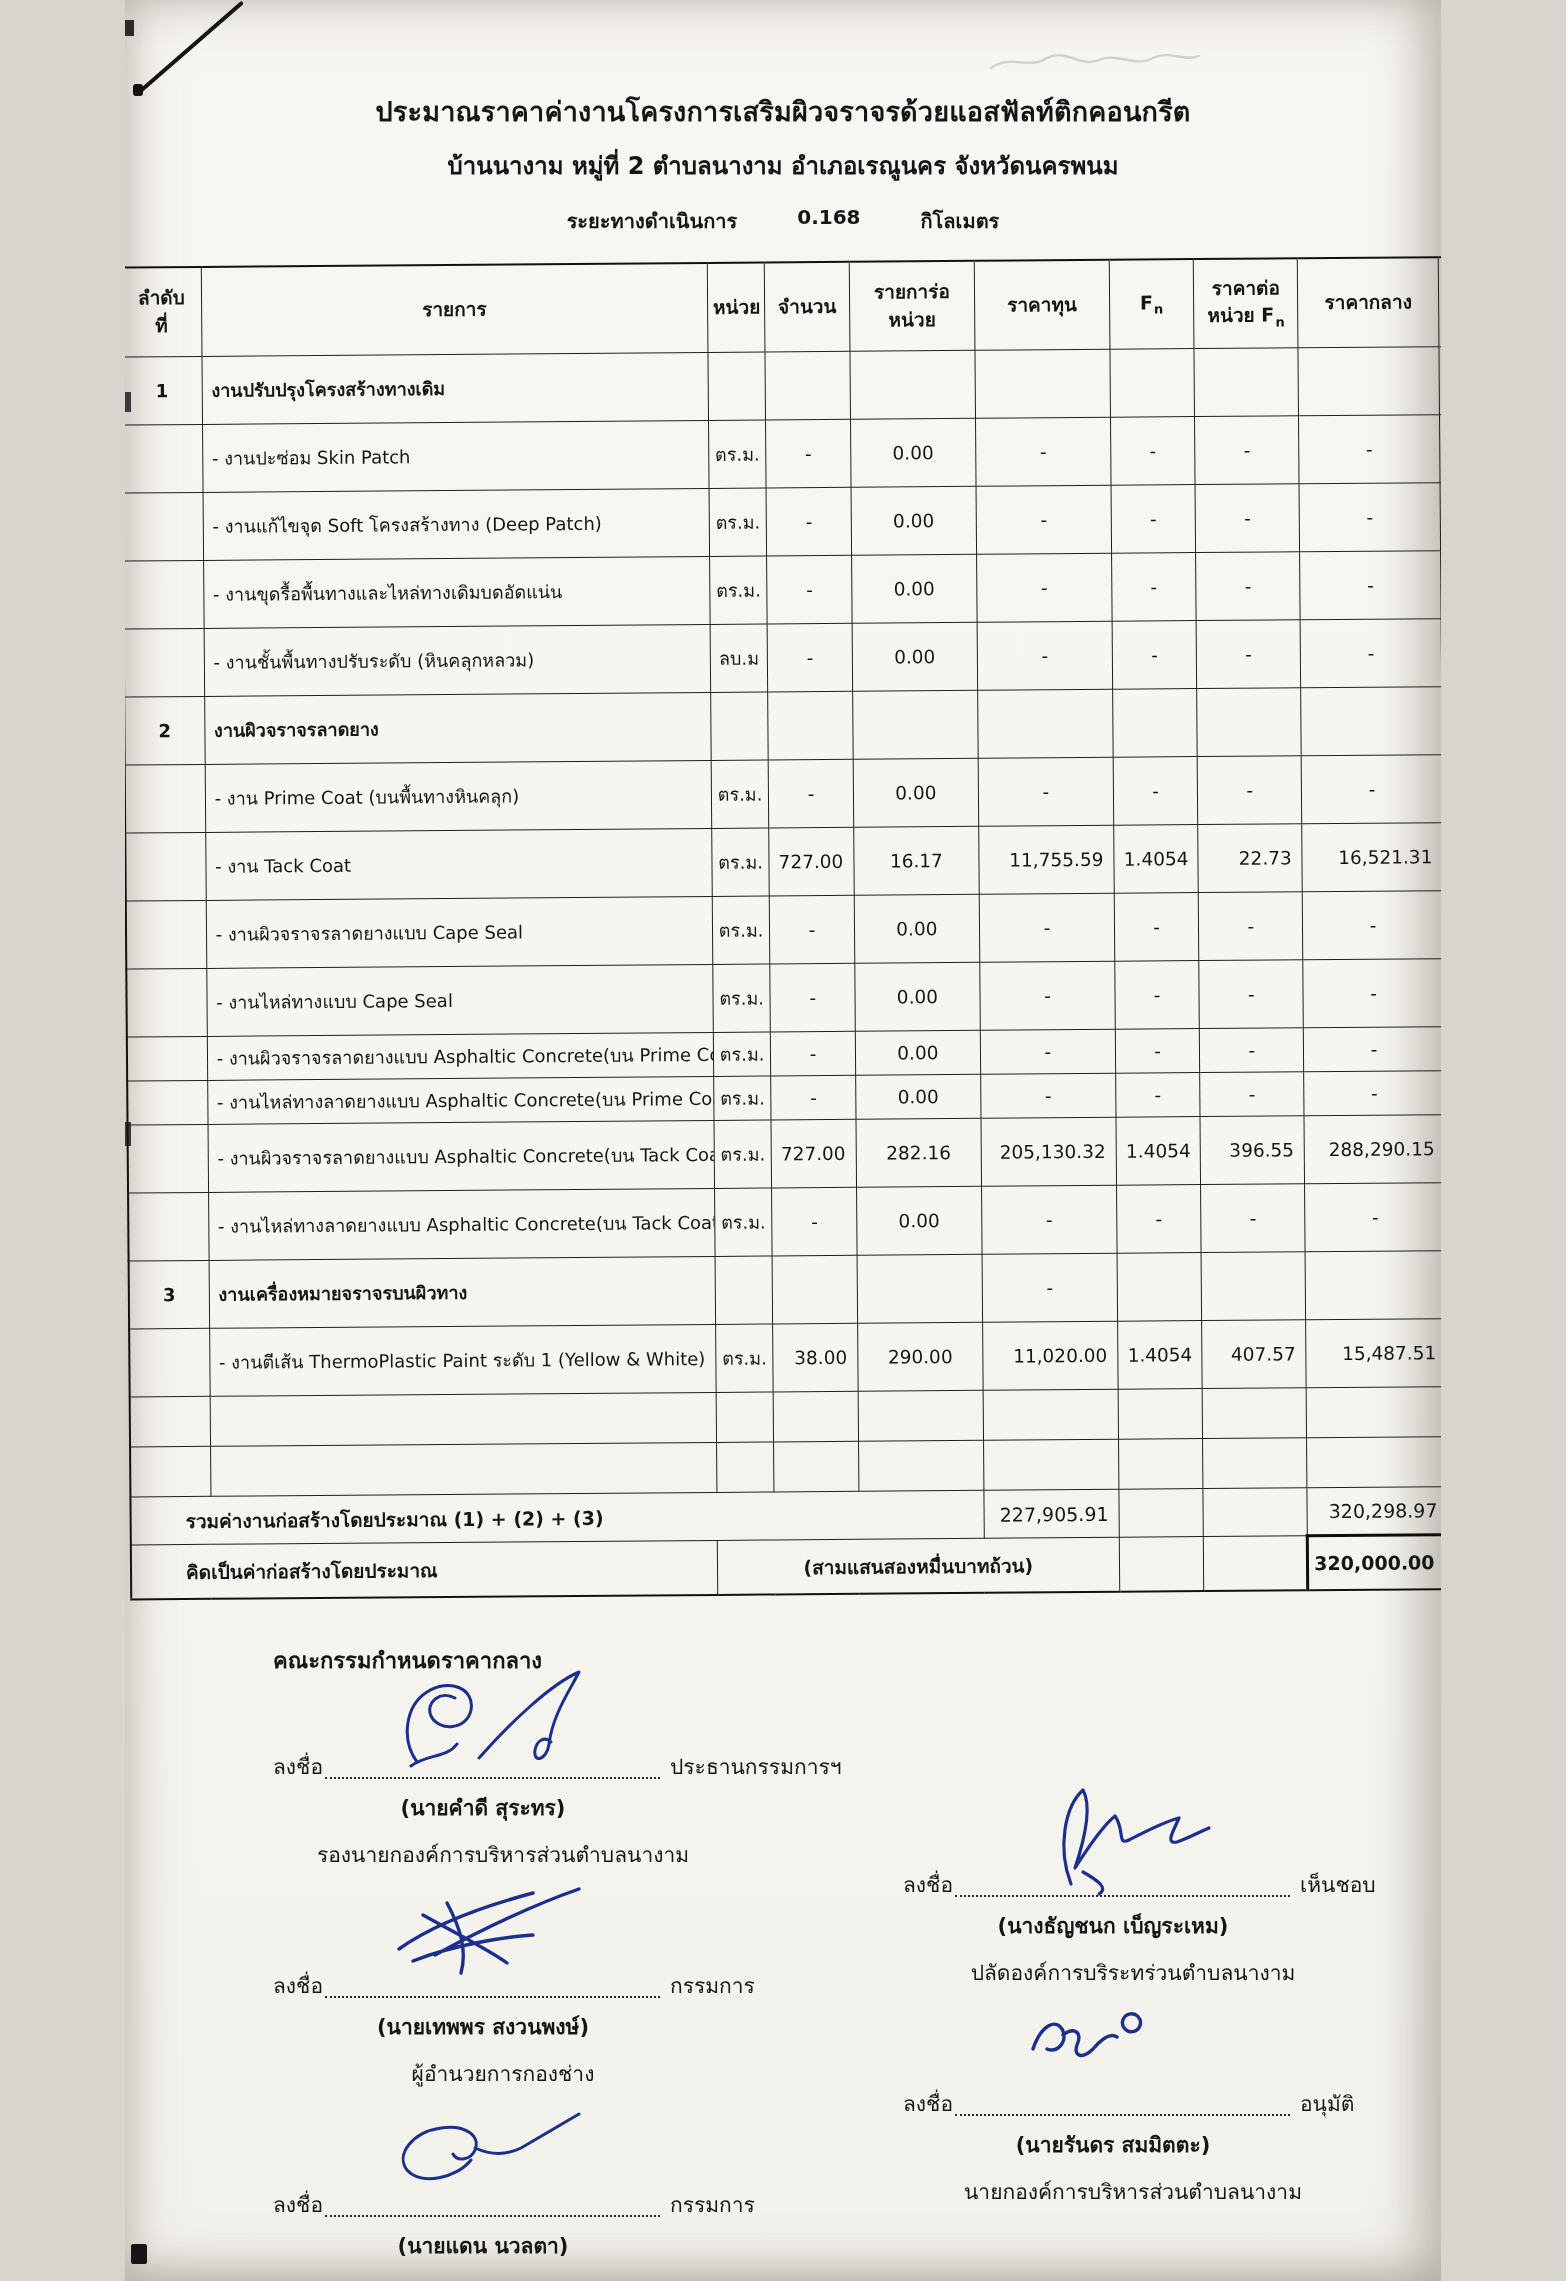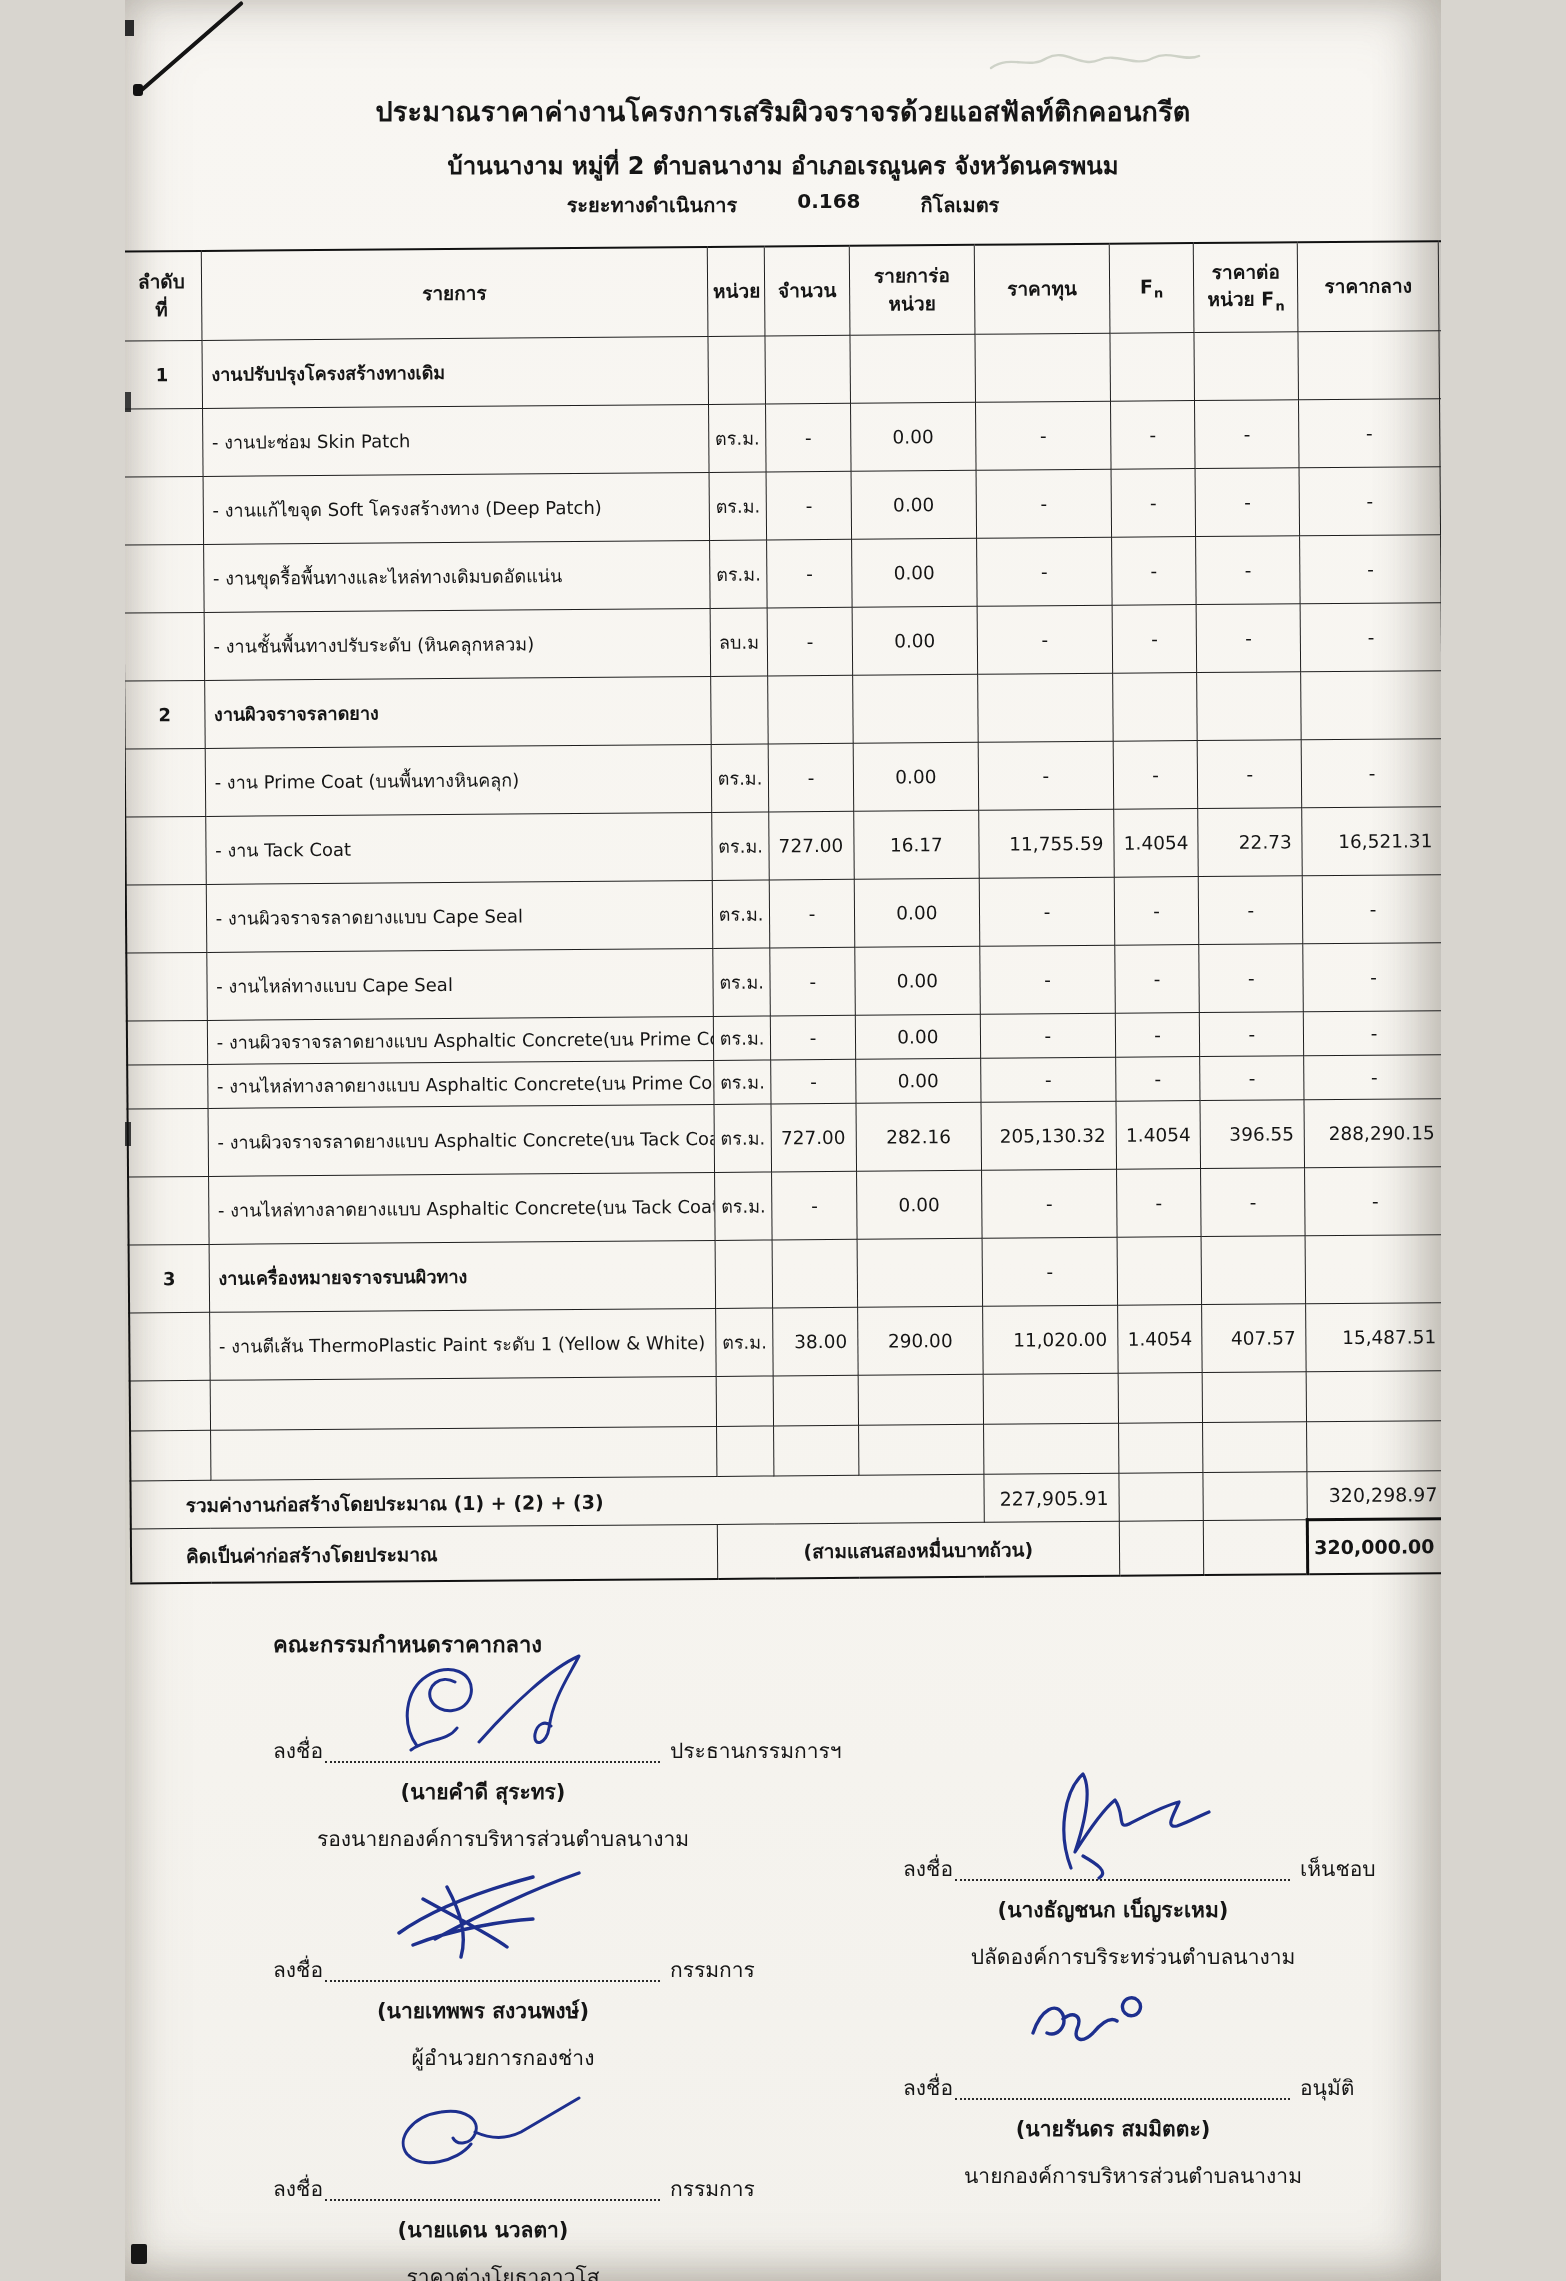--- a/index.html
+++ b/index.html
@@ -18,21 +18,21 @@
   .art-l1{left:0;top:392px;width:6px;height:20px;background:#3a3a3a;}
   .art-l2{left:0;top:1122px;width:6px;height:24px;background:#3a3a3a;}
   .art-r1{left:1554px;top:156px;width:12px;height:50px;background:#474747;}
   .art-r2{left:1548px;top:779px;width:16px;height:34px;background:#535353;}
   .art-r3{left:1556px;top:1890px;width:10px;height:26px;background:#666;}
   .art-bl{left:6px;top:2244px;width:16px;height:20px;background:#161616;border-radius:2px;}
   .art-scribble{position:absolute;left:860px;top:42px;opacity:.55;}
 
   .title{text-align:center;padding-top:90px;font-size:27px;font-weight:700;letter-spacing:.2px;}
   .subtitle{text-align:center;margin-top:13px;font-size:24px;font-weight:700;}
-  .distline{display:flex;justify-content:center;gap:60px;margin-top:4px;font-size:20px;font-weight:700;}
+  .distline{display:flex;justify-content:center;gap:60px;margin-top:20px;font-size:20px;font-weight:700;}
 
   .tablewrap{position:relative;margin:24px auto 0;width:1408px;transform:rotate(-0.45deg);}
   table{border-collapse:collapse;width:100%;table-layout:fixed;border:2.6px solid #111;}
   th,td{border:1.6px solid #1f1f1f;padding:0 5px;overflow:hidden;}
   thead th{height:88px;font-size:19px;font-weight:700;text-align:center;vertical-align:middle;white-space:pre-line;line-height:1.45;border-top:2.6px solid #111;}
   tbody td{height:43px;font-size:18px;vertical-align:middle;}
   .desc{text-align:left;padding-left:9px;white-space:nowrap;}
   .sec{font-weight:700;}
   .c{text-align:center;}
   .r{text-align:right;padding-right:10px;}

